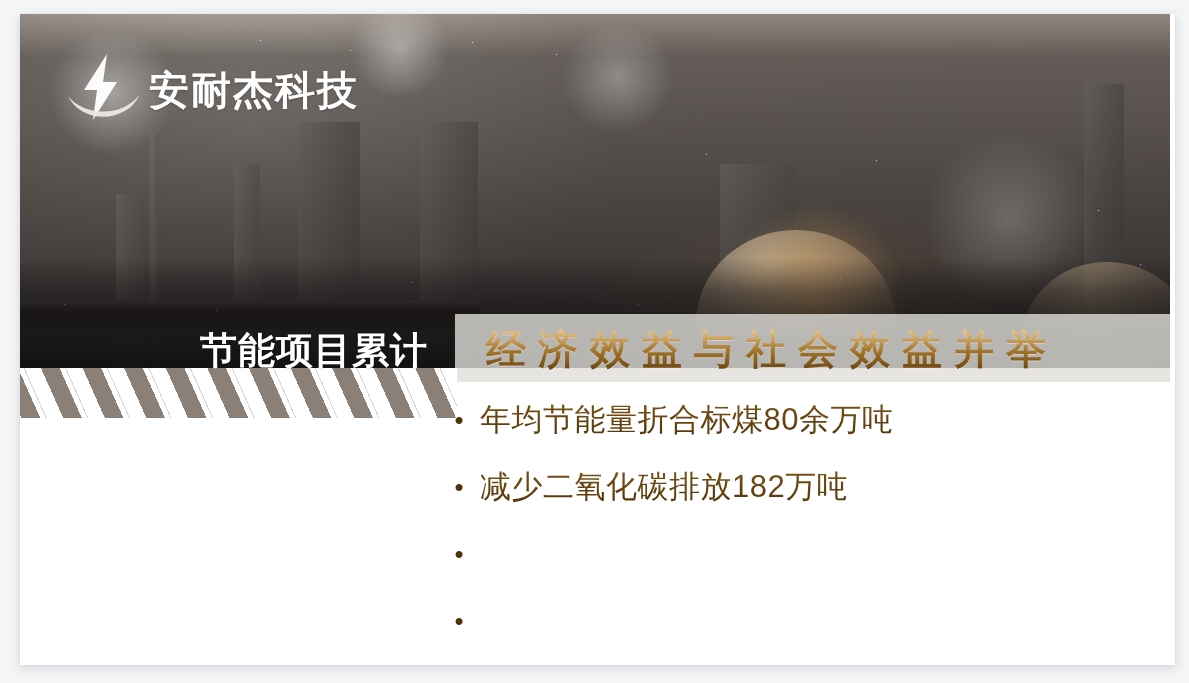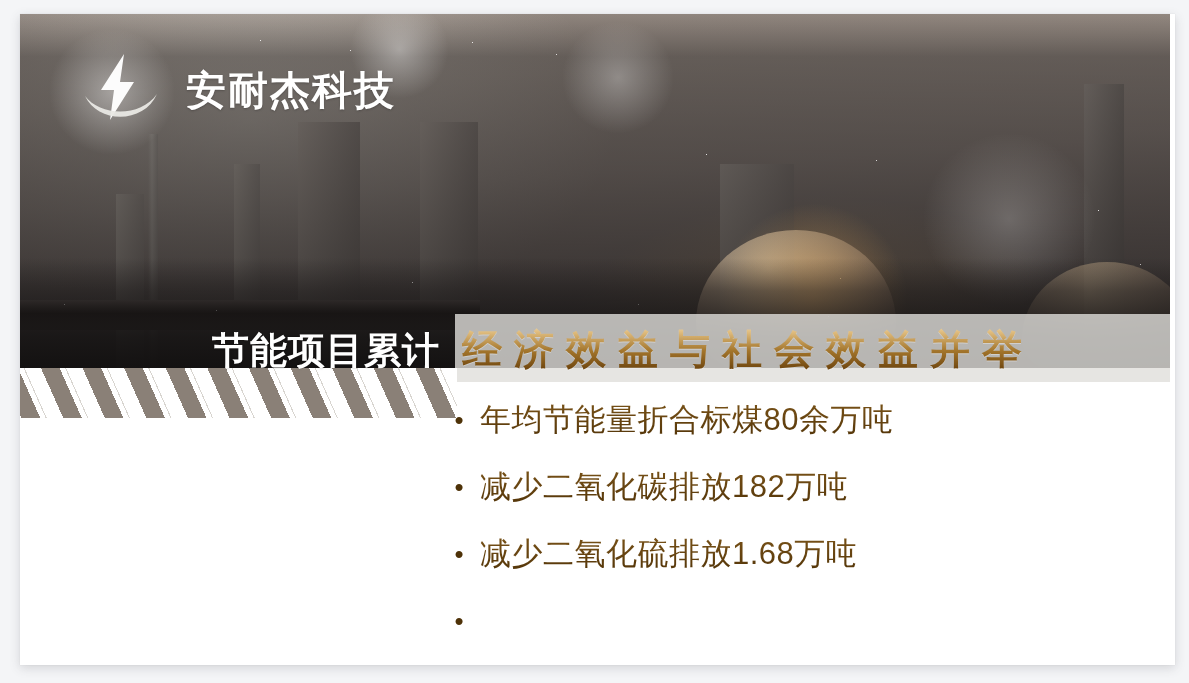--- a/index.html
+++ b/index.html
@@ -161,35 +161,35 @@
     left: 435px;
     top: 300px;
     width: 715px;
     height: 68px;
     background: rgba(224,222,219,0.80);
   }
 
   
   .left-title {
     position: absolute;
-    left: 192px;
+    left: 180px;
     top: 312px;
     font-size: 37px;
     font-weight: 700;
     color: #ffffff;
     letter-spacing: 1px;
     text-shadow: 0 0 2px rgba(0,0,0,0.35);
     white-space: nowrap;
     z-index: 6;
   }
 
   
   .main-heading {
     position: absolute;
-    left: 442px;
+    left: 466px;
     top: 308px;
     width: 690px;
     font-size: 40px;
     font-weight: 700;
     letter-spacing: 12px;
     white-space: nowrap;
     z-index: 7;
     background: linear-gradient(to bottom, #f3e2c4 0%, #e0bd7f 18%, #a4762c 52%, #6c430d 88%, #52320a 100%);
     -webkit-background-clip: text;
     background-clip: text;
@@ -257,26 +257,25 @@
     background: linear-gradient(to bottom, #7a5418 0%, #6b4712 40%, #4f3207 100%);
     -webkit-background-clip: text;
     background-clip: text;
     color: transparent;
     -webkit-text-fill-color: transparent;
   }
 
   
   .logo {
     position: absolute;
-    left: 64px;
+    left: 47px;
     top: 38px;
     display: flex;
     align-items: center;
     z-index: 8;
-    gap: 20px;
   }
   .logo-mark {
     width: 74px;
     height: 72px;
     flex: 0 0 74px;
     position: relative;
   }
   .logo-text {
     font-size: 40px;
     font-weight: 700;
@@ -329,21 +328,20 @@
       <span class="bullet-text">年均节能量折合标煤80余万吨</span>
     </div>
 
     <div class="bullet-row">
       <span class="bullet-dot">•</span>
       <span class="bullet-text">减少二氧化碳排放182万吨</span>
     </div>
 
     <div class="bullet-row">
       <span class="bullet-dot">•</span>
-      <span class="bullet-text">减少二氧化硫排放1.68万吨</span>
     </div>
 
     <div class="bullet-row">
       <span class="bullet-dot">•</span>
     </div>
 
   </div>
 
 </div>
 

